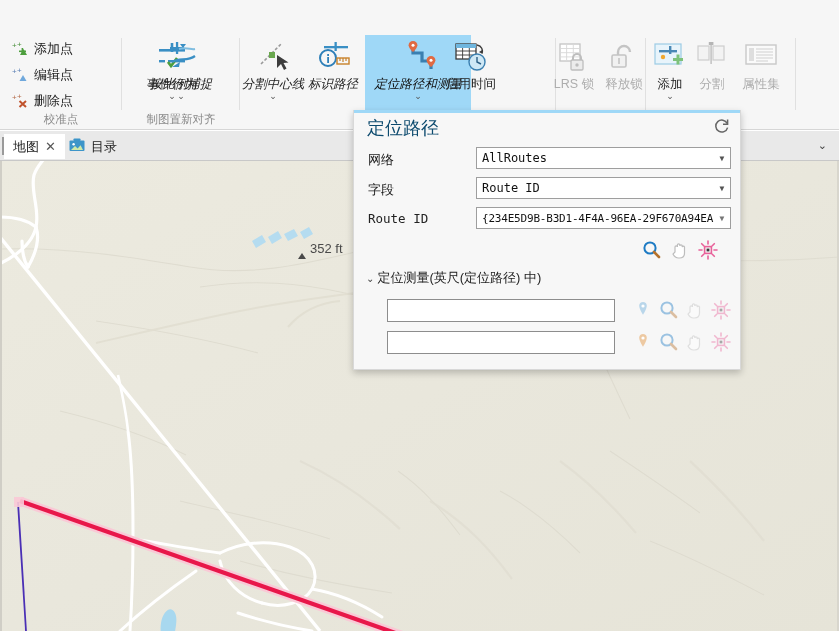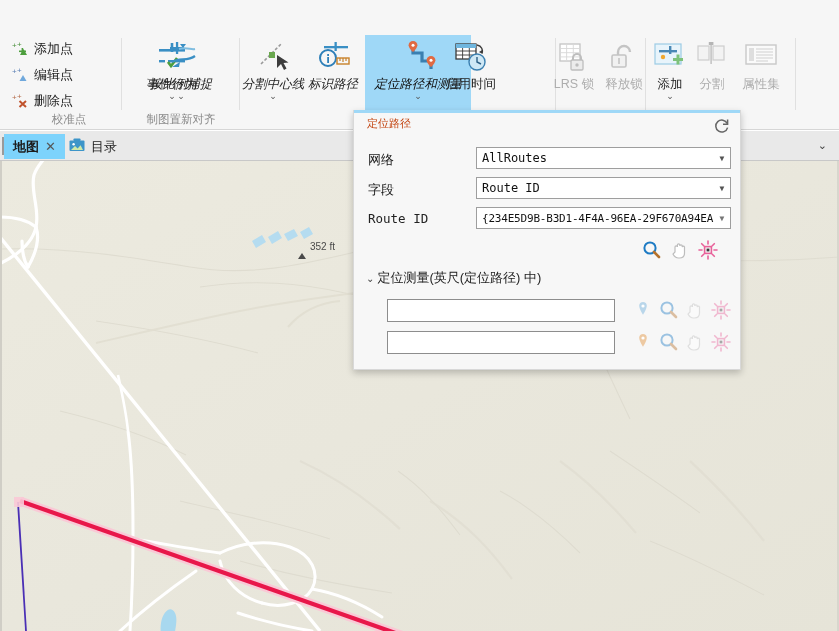--- a/index.html
+++ b/index.html
@@ -95,21 +95,21 @@
     box-shadow:0 3px 7px rgba(0,0,0,0.22);
     z-index:40;
   }
   .locdlg .topline {
     position:absolute; left:0; top:-1px; width:100%; height:3px; background:#9fd8f7;
   }
   .dlg-head {
     position:absolute; left:0; top:3px; width:100%; height:26px;
   }
   .dlg-title {
-    position:absolute; left:13px; top:2px; font-size:11px; color:#c2410c;
+    position:absolute; left:13px; top:2px; font-size:18px; color:#0c4a6e;
   }
   .refresh-btn {
     position:absolute; right:8px; top:2px; width:20px; height:20px;
     cursor:pointer;
   }
   .dlg-body { position:absolute; left:0; top:30px; width:100%; }
 
   .frow { position:absolute; left:0; width:100%; height:26px; }
   .frow .flabel {
     position:absolute; left:14px; top:4px; font-size:13px; color:#222;
@@ -159,37 +159,37 @@
   
   .doctabs {
     position:absolute; left:0; top:131px; width:839px; height:30px;
     background:#e9e9e9; border-bottom:1px solid #c8c8c8;
   }
   .dtab {
     position:absolute; top:3px; height:25px; display:flex; align-items:center;
     gap:6px; padding:0 9px; font-size:13px; color:#1c1c1c; white-space:nowrap;
     cursor:pointer;
   }
-  .dtab.active { background:#7dd3fc;font-weight:bold; }
+  .dtab.active { background:#ffffff; }
   .dtab .x { font-size:13px; color:#555; cursor:pointer; line-height:1; }
   .dtab-accent {
     position:absolute; left:2px; top:6px; width:2px; height:18px; background:#9a9a9a;
   }
   .doctabs .overflow-chev {
     position:absolute; right:12px; top:8px; font-size:11px; color:#444; cursor:pointer;
   }
 
   
   .mapwrap {
     position:absolute; left:0; top:161px; width:839px; height:470px;
     background:#ebe9e0; overflow:hidden;
   }
   .map-svg { position:absolute; left:0; top:0; }
   .maplabel {
-    position:absolute; font-size:10px; color:#4a4a4a;
+    position:absolute; font-size:13px; color:#4a4a4a;
     font-family:"Liberation Sans", sans-serif;
   }
   .elev { position:absolute; left:310px; top:80px; }
   .elev .tri {
     position:absolute; left:-12px; top:12px;
     width:0;height:0;border-left:4px solid transparent;border-right:4px solid transparent;
     border-bottom:6px solid #4a4a4a;
   }
   .map-left-edge {
     position:absolute; left:0; top:0; width:2px; height:470px; background:#d0cec6;
@@ -234,21 +234,21 @@
         <div class="smallbtn" style="top:56px;">
           <span class="ic">
             <svg width="17" height="16" viewBox="0 0 17 16">
               <text x="0" y="7" font-size="8" fill="#b56b4a">+</text>
               <text x="5" y="6" font-size="8" fill="#b56b4a">+</text>
               <path d="M7.5 8 L14 14 M14 8 L7.5 14" stroke="#c0522c" stroke-width="2" fill="none"></path>
             </svg>
           </span>
           <span>删除点</span>
         </div>
-        <div class="glabel" style="left:8px;width:122px;text-align:center;">校准点</div>
+        <div class="glabel" style="left:0;width:122px;text-align:center;">校准点</div>
         <div class="sep"></div>
       </div>
 
       <div class="rgroup" style="left:122px;width:118px;">
         <div class="bigbtn" style="left:19px;text-align:center;">
           <span class="icn">
             <svg width="36" height="34" viewBox="0 0 36 34">
               <rect x="5" y="9" width="26" height="2.6" fill="#3a8fc4"></rect>
               <rect x="16.7" y="3" width="2.6" height="9" fill="#3a8fc4"></rect>
               <path d="M26 4 l6 0 -3 4 z" fill="#3a8fc4"></path>

